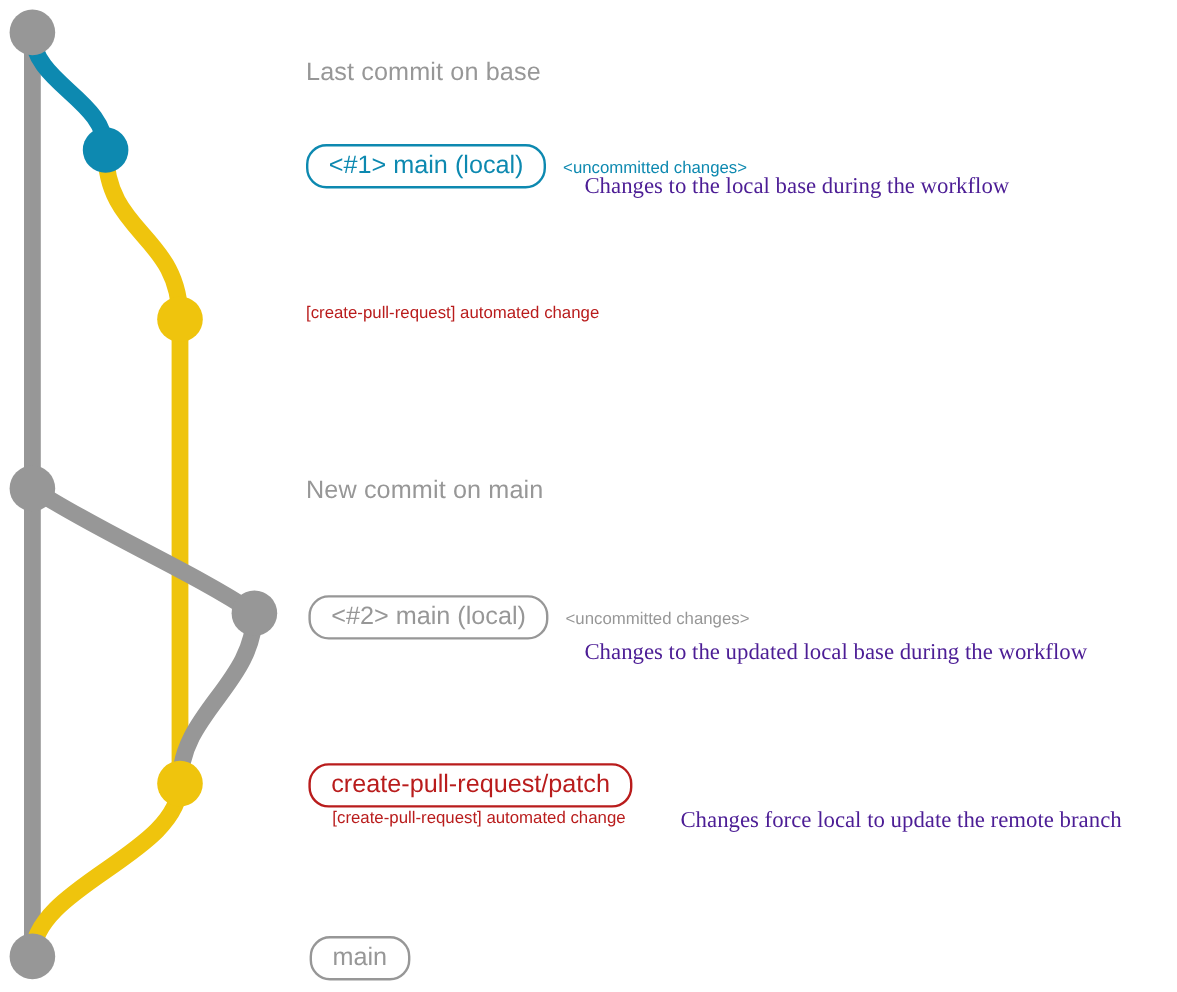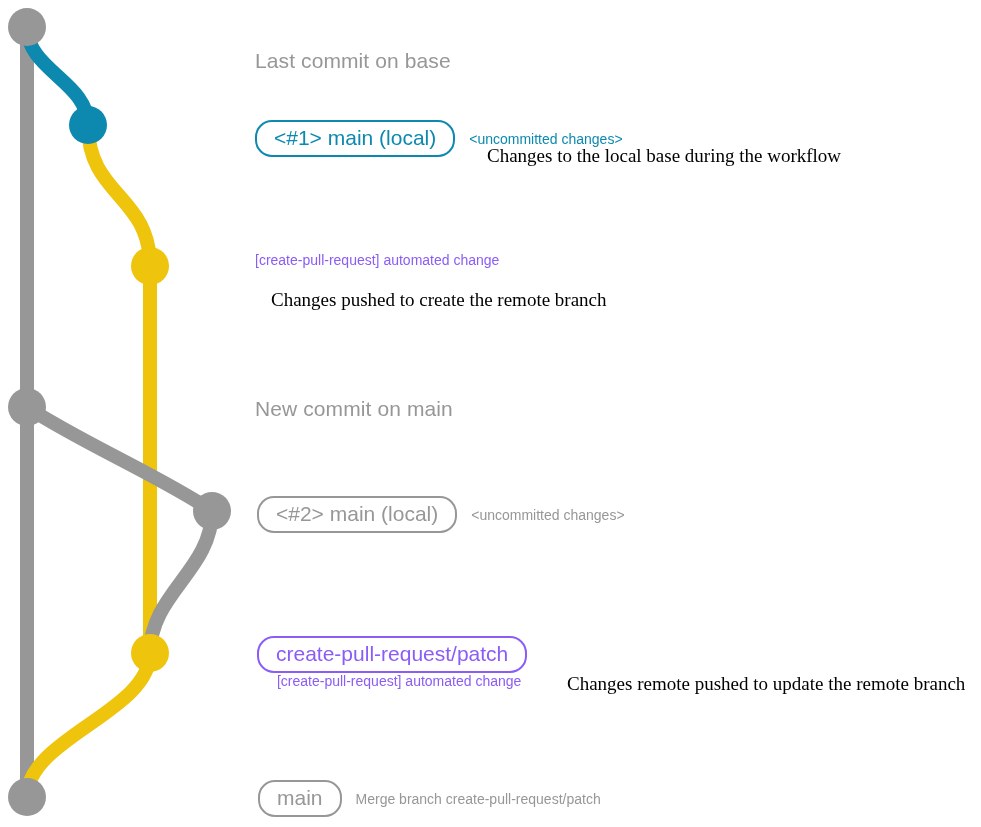--- a/index.html
+++ b/index.html
@@ -67,27 +67,27 @@
     font-weight: 400;
     white-space: nowrap;
   }
 
   
   .subdesc {
     position: absolute;
     font-family: "Liberation Serif", "DejaVu Serif", serif;
     font-size: 19px;
     font-weight: 400;
-    color: #000000;
+    color: #4c1d95;
     white-space: nowrap;
   }
 
   .c-gray   { color: #979797; }
   .c-blue   { color: #0d89b0; }
-  .c-yellow { color: #8b5cf6; }
+  .c-yellow { color: #b91c1c; }
 </style>
 </head>
 <body>
 
 <svg id="graph-canvas" viewBox="0 0 981 827" width="981" height="827" xmlns="http://www.w3.org/2000/svg">
   <g fill="none" stroke-linecap="round" stroke-width="14">
 
     <path d="M 27 27 L 27 407" stroke="#979797"></path>
     <path d="M 27 407 L 27 797" stroke="#979797"></path>
 
@@ -121,33 +121,32 @@
 
   <div class="tagline" style="left:255px; top:120px;text-align:center;">
     <span class="pill c-blue">&lt;#1&gt; main (local)</span>
     <span class="tagmsg c-blue">&lt;uncommitted changes&gt;</span>
   </div>
   <div class="subdesc" style="left:487px; top:145px;">Changes to the local base during the workflow</div>
 
   <div class="tagline" style="left:255px; top:252px;">
     <span class="tagmsg c-yellow" style="margin-left:0;">[create-pull-request] automated change</span>
   </div>
-  <div class="subdesc" style="left:271px; top:289px;">Changes pushed to create the remote branch</div>
 
   <div class="headline c-gray" style="left:255px; top:397px;">New commit on main</div>
 
   <div class="tagline" style="left:257px; top:496px;">
     <span class="pill c-gray">&lt;#2&gt; main (local)</span>
     <span class="tagmsg c-gray">&lt;uncommitted changes&gt;</span>
   </div>
+  <div class="subdesc" style="left:487px; top:533px;">Changes to the updated local base during the workflow</div>
 
   <div class="tagline" style="left:257px; top:636px;flex-direction:column;">
     <span class="pill c-yellow">create-pull-request/patch</span>
     <span class="tagmsg c-yellow">[create-pull-request] automated change</span>
   </div>
-  <div class="subdesc" style="left:567px; top:673px;">Changes remote pushed to update the remote branch</div>
+  <div class="subdesc" style="left:567px; top:673px;">Changes force local to update the remote branch</div>
 
   <div class="tagline" style="left:258px; top:780px;justify-content:space-between;">
     <span class="pill c-gray">main</span>
-    <span class="tagmsg c-gray">Merge branch create-pull-request/patch</span>
   </div>
 
 </div>
 
 </body></html>

